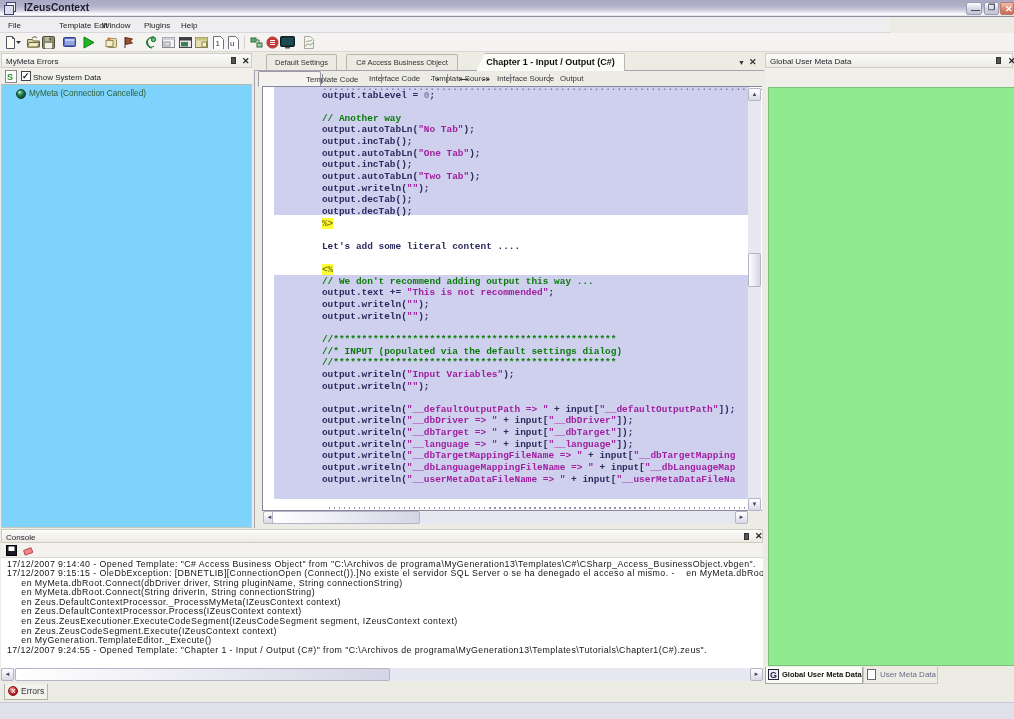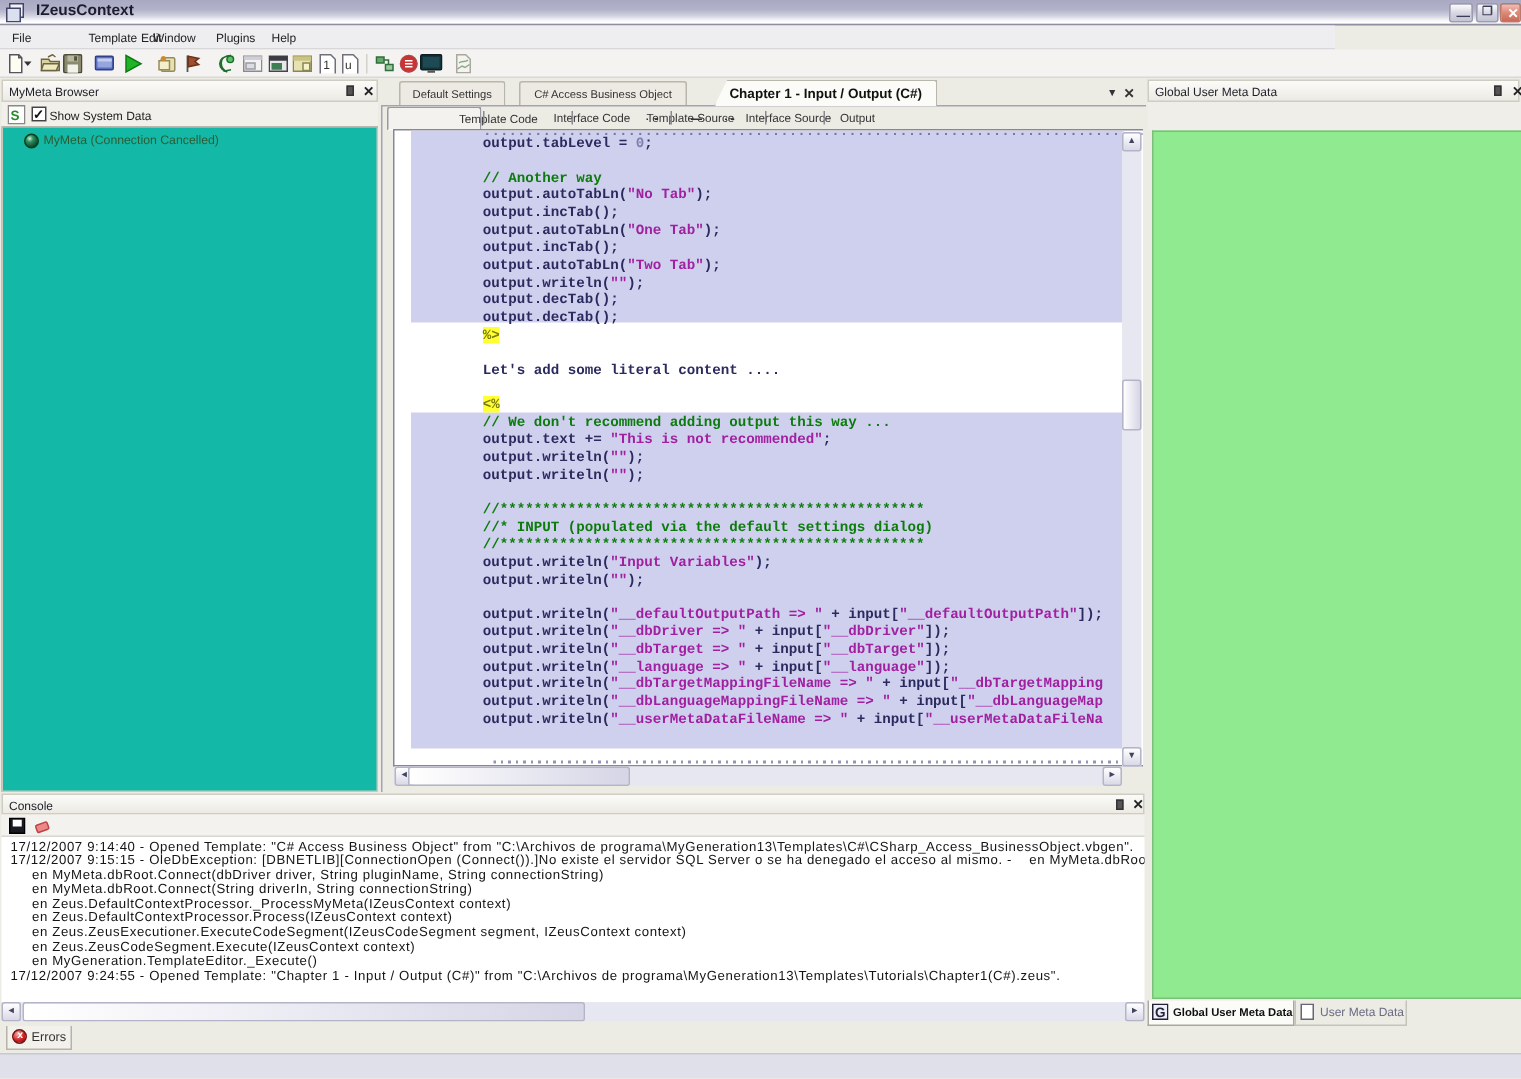--- a/index.html
+++ b/index.html
@@ -28,21 +28,21 @@
 
 
 .dockhead{position:absolute;background:linear-gradient(#fbfbf9,#eceae3);border:1px solid #cfcdc2;font-size:8px;color:#1e1e28;}
 .dockhead .t{position:absolute;left:4px;top:3px;}
 .pin{position:absolute;width:5px;height:7px;background:#555;border:1px solid #333;}
 .xbtn{position:absolute;font-size:9px;color:#222;font-weight:bold;}
 
 
 #ldhead{left:1px;top:53px;width:251px;height:15px;}
 #ldbar{position:absolute;left:1px;top:68px;width:251px;height:17px;background:#f1f0ea;border-bottom:1px solid #b9b8ae;}
-#ldtree{position:absolute;left:1px;top:85px;width:251px;height:443px;background:#14b8a6;border:1px solid #c9c8bd;border-top:none;}
+#ldtree{position:absolute;left:1px;top:85px;width:251px;height:443px;background:#7dd3fc;border:1px solid #c9c8bd;border-top:none;}
 .cbox{position:absolute;left:20px;top:3px;width:10px;height:10px;background:#fff;border:1px solid #444;font-size:9px;line-height:9px;color:#111;font-weight:bold;}
 #ldbar .lbl{position:absolute;left:32px;top:4.5px;font-size:8px;color:#222;}
 #treeitem{position:absolute;left:27px;top:4px;font-size:8.2px;color:#2d5c33;}
 .sphere{position:absolute;left:14px;top:3.5px;width:10px;height:10px;border-radius:50%;
 background:radial-gradient(circle at 35% 30%, #cfeede 0%, #2f8f5f 30%, #0b4a2c 75%, #06321d 100%);border:1px solid #06401c;}
 
 
 #doctabs{position:absolute;left:256px;top:52px;width:508px;height:18px;}
 .dtab{position:absolute;top:2px;height:16px;background:#eceae2;border:1px solid #b9b7ab;border-bottom:none;
 border-radius:2px 2px 0 0;font-size:7.5px;color:#333;text-align:center;white-space:nowrap;}
@@ -215,21 +215,21 @@
       <rect x="5" y="11" width="5" height="1.5" fill="#555"></rect>
     </svg>
   <svg class="tbi" style="left:302px;" viewBox="0 0 13 13">
       <path d="M2.5 0.5h6l3 3v9h-9z" fill="#f4f4ee" stroke="#aaa89e"></path>
       <path d="M4 6c2-2 4 0 6-2" fill="none" stroke="#8aa88a"></path>
       <path d="M3 10l3-2 2 1 3-2" fill="none" stroke="#8aa88a"></path>
     </svg>
 </div>
 
 <div class="dockhead" id="ldhead">
-    <span class="t">MyMeta Browser</span>
+    <span class="t">MyMeta Errors</span>
     <span class="pin" style="left:229px;top:3px;"></span>
     <span class="xbtn" style="left:240px;top:2px;">✕</span>
   </div>
 <div id="ldbar">
   <svg style="position:absolute;left:4px;top:2px;" width="12" height="13" viewBox="0 0 12 13">
       <rect x="0.5" y="0.5" width="11" height="12" fill="#fff" stroke="#888"></rect>
       <text x="2" y="10" font-size="9" fill="#2a8a2a" font-weight="bold" font-family="Liberation Sans">S</text>
     </svg>
   <div class="cbox">✓</div>
   <span class="lbl">Show System Data</span>

